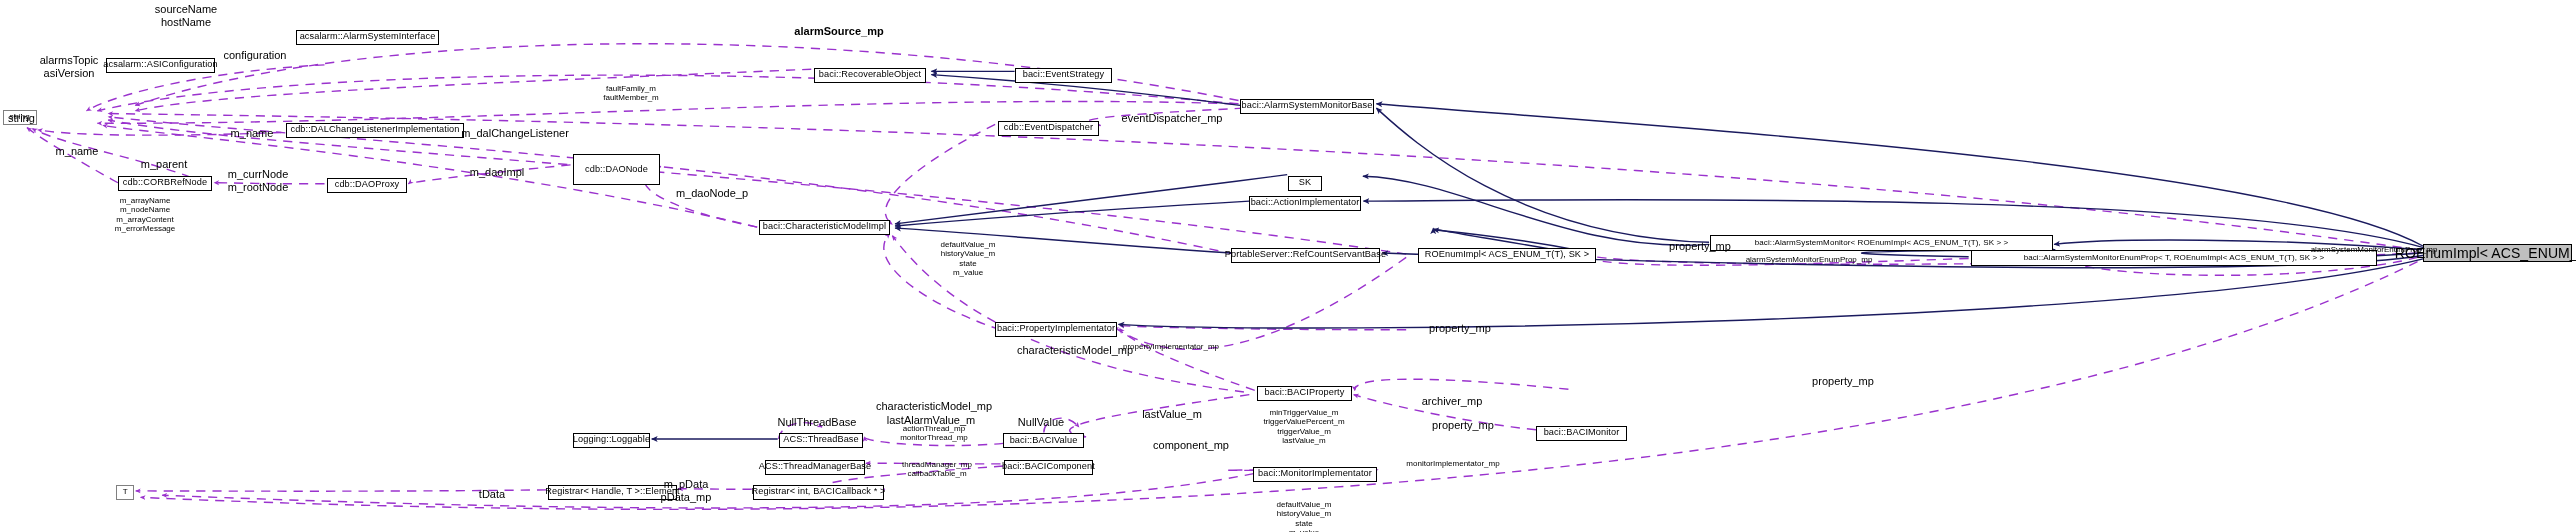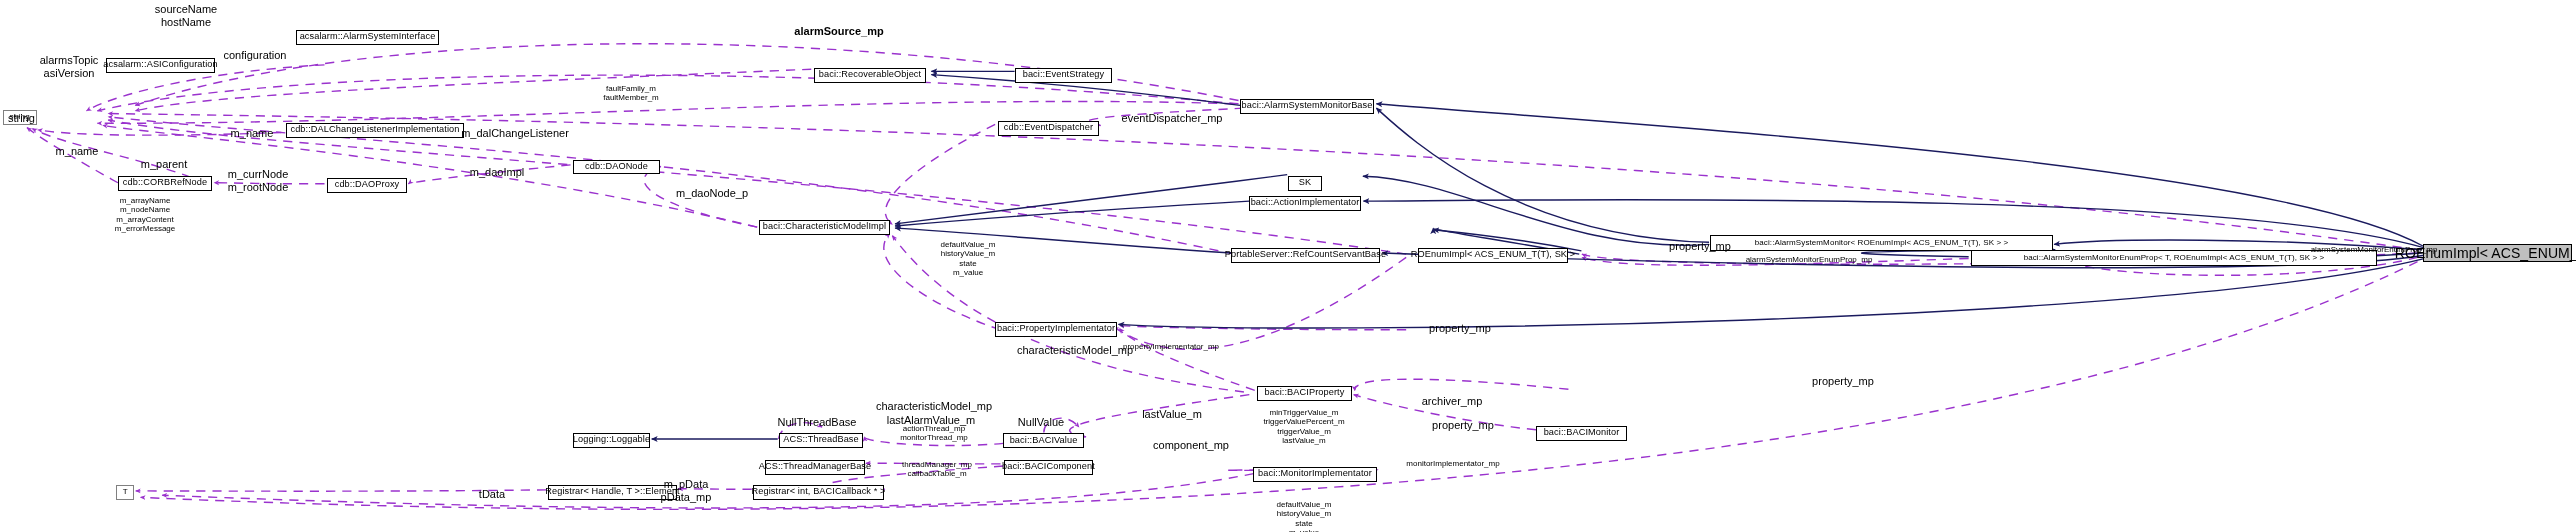--- a/index.html
+++ b/index.html
@@ -124,31 +124,31 @@
       <path d="M 2924,464 C 2800,440 2700,430 2650,425"></path>
       <path d="M 1438,812 L 1205,812"></path>
       <path d="M 2920,470 C 2750,440 2650,425 2650,422"></path>
     </g>
   </svg>
 <div class="node plain tiny" style="left: 2.7px; top: 110px; width: 34px; height: 14.6px;">string</div>
     <div class="node small" style="left: 106px; top: 58px; width: 109px; height: 14.6px;">acsalarm::ASIConfiguration</div>
     <div class="node small" style="left: 296px; top: 30px; width: 143px; height: 14.6px;">acsalarm::AlarmSystemInterface</div>
     <div class="node small" style="left: 118px; top: 176px; width: 94px; height: 14.6px;">cdb::CORBRefNode</div>
     <div class="node small" style="left: 327px; top: 178px; width: 80px; height: 14.6px;">cdb::DAOProxy</div>
-    <div class="node small" style="left: 573px; top: 160px; width: 87px; height: 14px; text-align: center;">cdb::DAONode</div>
+    <div class="node small" style="left: 573px; top: 154px; width: 87px; height: 31px; text-align: center;">cdb::DAONode</div>
     <div class="node small" style="left: 286px; top: 123px; width: 178px; height: 14.6px;">cdb::DALChangeListenerImplementation</div>
     <div class="node small" style="left: 759px; top: 220px; width: 131px; height: 14.6px;">baci::CharacteristicModelImpl</div>
     <div class="node small" style="left: 998px; top: 121px; width: 101px; height: 14.6px;">cdb::EventDispatcher</div>
     <div class="node small" style="left: 814px; top: 68px; width: 112px; height: 14.6px;">baci::RecoverableObject</div>
     <div class="node small" style="left: 1015px; top: 68px; width: 97px; height: 14.6px;">baci::EventStrategy</div>
     <div class="node small" style="left: 1240px; top: 99px; width: 134px; height: 14.6px;">baci::AlarmSystemMonitorBase</div>
     <div class="node small" style="left: 1288px; top: 168px; width: 34px; height: 14.6px; margin-top: 8px;">SK</div>
     <div class="node small" style="left: 1249px; top: 196px; width: 112px; height: 14.6px;">baci::ActionImplementator</div>
     <div class="node small" style="left: 1231px; top: 248px; width: 149px; height: 14.6px;">PortableServer::RefCountServantBase</div>
-    <div class="node small" style="left: 1418px; top: 248px; width: 150px; height: 14.6px;">ROEnumImpl&lt; ACS_ENUM_T(T), SK &gt;</div>
+    <div class="node small" style="left: 1418px; top: 248px; width: 178px; height: 14.6px;">ROEnumImpl&lt; ACS_ENUM_T(T), SK &gt;</div>
     <div class="node tiny" style="left: 1710px; top: 235px; width: 343px; height: 16px;">baci::AlarmSystemMonitor&lt; ROEnumImpl&lt; ACS_ENUM_T(T), SK &gt; &gt;</div>
     <div class="node tiny" style="left: 1971px; top: 250px; width: 406px; height: 16px;">baci::AlarmSystemMonitorEnumProp&lt; T, ROEnumImpl&lt; ACS_ENUM_T(T), SK &gt; &gt;</div>
     <div class="node current" style="left: 2423px; top: 244px; width: 149px; height: 18.4px;">ROEnumImpl&lt; ACS_ENUM_C &gt;</div>
     <div class="node small" style="left: 995px; top: 322px; width: 122px; height: 14.6px;">baci::PropertyImplementator</div>
     <div class="node small" style="left: 1257px; top: 386px; width: 95px; height: 14.6px;">baci::BACIProperty</div>
     <div class="node small" style="left: 1536px; top: 426px; width: 91px; height: 14.6px;">baci::BACIMonitor</div>
     <div class="node small" style="left: 1253px; top: 467px; width: 124px; height: 14.6px;">baci::MonitorImplementator</div>
     <div class="node small" style="left: 1003px; top: 433px; width: 81px; height: 15px;">baci::BACIValue</div>
     <div class="node small" style="left: 779px; top: 433px; width: 84px; height: 14.6px;">ACS::ThreadBase</div>
     <div class="node small" style="left: 573px; top: 433px; width: 77px; height: 14.6px;">Logging::Loggable</div>

